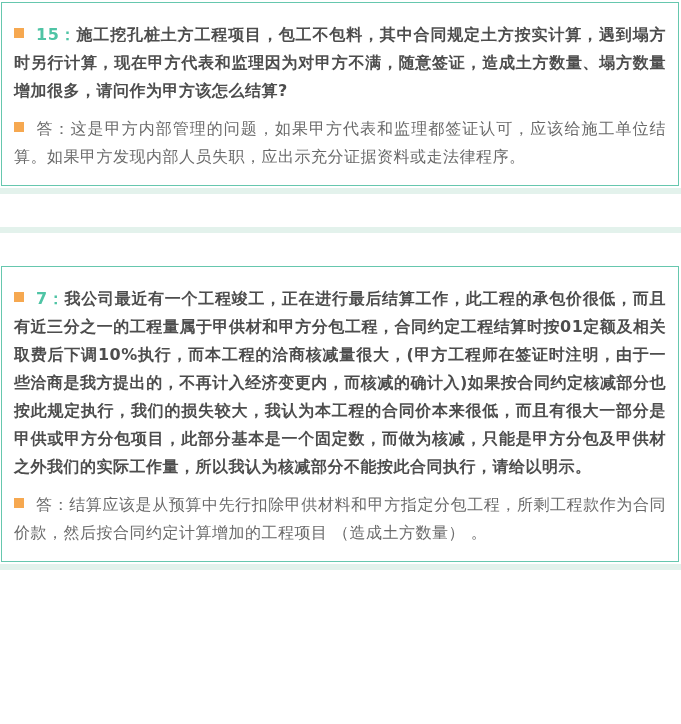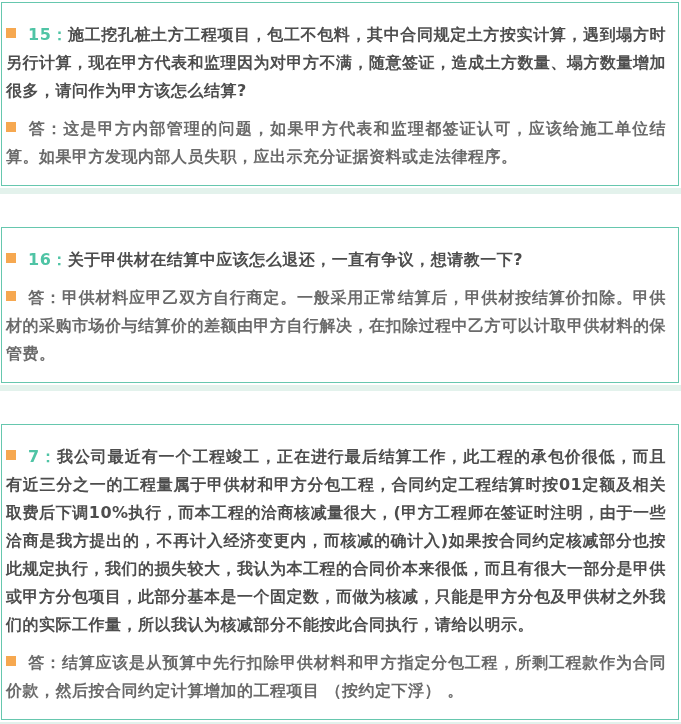--- a/index.html
+++ b/index.html
@@ -8,21 +8,21 @@
     background: #ffffff;
   }
   body {
     width: 681px;
     font-family: "DejaVu Sans", "Liberation Sans", sans-serif;
   }
   .qa-card {
     border: 1px solid #66c7ae;
     background: #ffffff;
     margin: 0 2px 0 1px;
-    padding: 18px 12px 14px 4px;
+    padding: 18px 12px 14px 12px;
     box-sizing: border-box;
   }
   .qa-card.first {
     margin-top: 2px;
   }
   .separator-band {
     height: 6px;
     background: #e3f2ec;
     margin-top: 2px;
     margin-bottom: 33px;
@@ -37,21 +37,21 @@
     letter-spacing: 0.5px;
     text-align: justify;
   }
   p.question {
     color: #4d4d4d;
     font-weight: bold;
     margin-bottom: 10px;
   }
   p.answer {
     color: #6a6a6a;
-    font-weight: bold;
+    font-weight: normal;
   }
   .bullet {
     display: inline-block;
     width: 10px;
     height: 10px;
     background: #f6a850;
     margin-right: 12px;
     vertical-align: 2px;
   }
   .qnum {
@@ -70,33 +70,25 @@
   <div class="qa-card first">
     <p class="qa-text question">
       <span class="bullet"></span><span class="qnum">15：</span><span>施工挖孔桩土方工程项目，包工不包料，其中合同规定土方按实计算，遇到塌方时另行计算，现在甲方代表和监理因为对甲方不满，随意签证，造成土方数量、塌方数量增加很多，请问作为甲方该怎么结算?</span>
     </p>
     <p class="qa-text answer">
       <span class="bullet"></span><span class="answer-label">答：</span><span>这是甲方内部管理的问题，如果甲方代表和监理都签证认可，应该给施工单位结算。如果甲方发现内部人员失职，应出示充分证据资料或走法律程序。</span>
     </p>
   </div>
   <div class="separator-band"></div>
 
-  <div class="qa-card">
-    <p class="qa-text question">
-      <span class="bullet"></span><span class="qnum">16：</span><span>关于甲供材在结算中应该怎么退还，一直有争议，想请教一下?</span>
-    </p>
-    <p class="qa-text answer">
-      <span class="bullet"></span><span class="answer-label">答：</span><span>甲供材料应甲乙双方自行商定。一般采用正常结算后，甲供材按结算价扣除。甲供材的采购市场价与结算价的差额由甲方自行解决，在扣除过程中乙方可以计取甲供材料的保管费。</span>
-    </p>
-  </div>
   <div class="separator-band"></div>
 
   <div class="qa-card">
     <p class="qa-text question">
       <span class="bullet"></span><span class="qnum">7：</span><span>我公司最近有一个工程竣工，正在进行最后结算工作，此工程的承包价很低，而且有近三分之一的工程量属于甲供材和甲方分包工程，合同约定工程结算时按01定额及相关取费后下调10%执行，而本工程的洽商核减量很大，(甲方工程师在签证时注明，由于一些洽商是我方提出的，不再计入经济变更内，而核减的确计入)如果按合同约定核减部分也按此规定执行，我们的损失较大，我认为本工程的合同价本来很低，而且有很大一部分是甲供或甲方分包项目，此部分基本是一个固定数，而做为核减，只能是甲方分包及甲供材之外我们的实际工作量，所以我认为核减部分不能按此合同执行，请给以明示。</span>
     </p>
     <p class="qa-text answer">
-      <span class="bullet"></span><span class="answer-label">答：</span><span>结算应该是从预算中先行扣除甲供材料和甲方指定分包工程，所剩工程款作为合同价款，然后按合同约定计算增加的工程项目 （按约定下浮） 。</span>
+      <span class="bullet"></span><span class="answer-label">答：</span><span>结算应该是从预算中先行扣除甲供材料和甲方指定分包工程，所剩工程款作为合同价款，然后按合同约定计算增加的工程项目 （造成土方数量） 。</span>
     </p>
   </div>
   <div class="separator-band last"></div>
 
 </div>
 
 </body></html>

